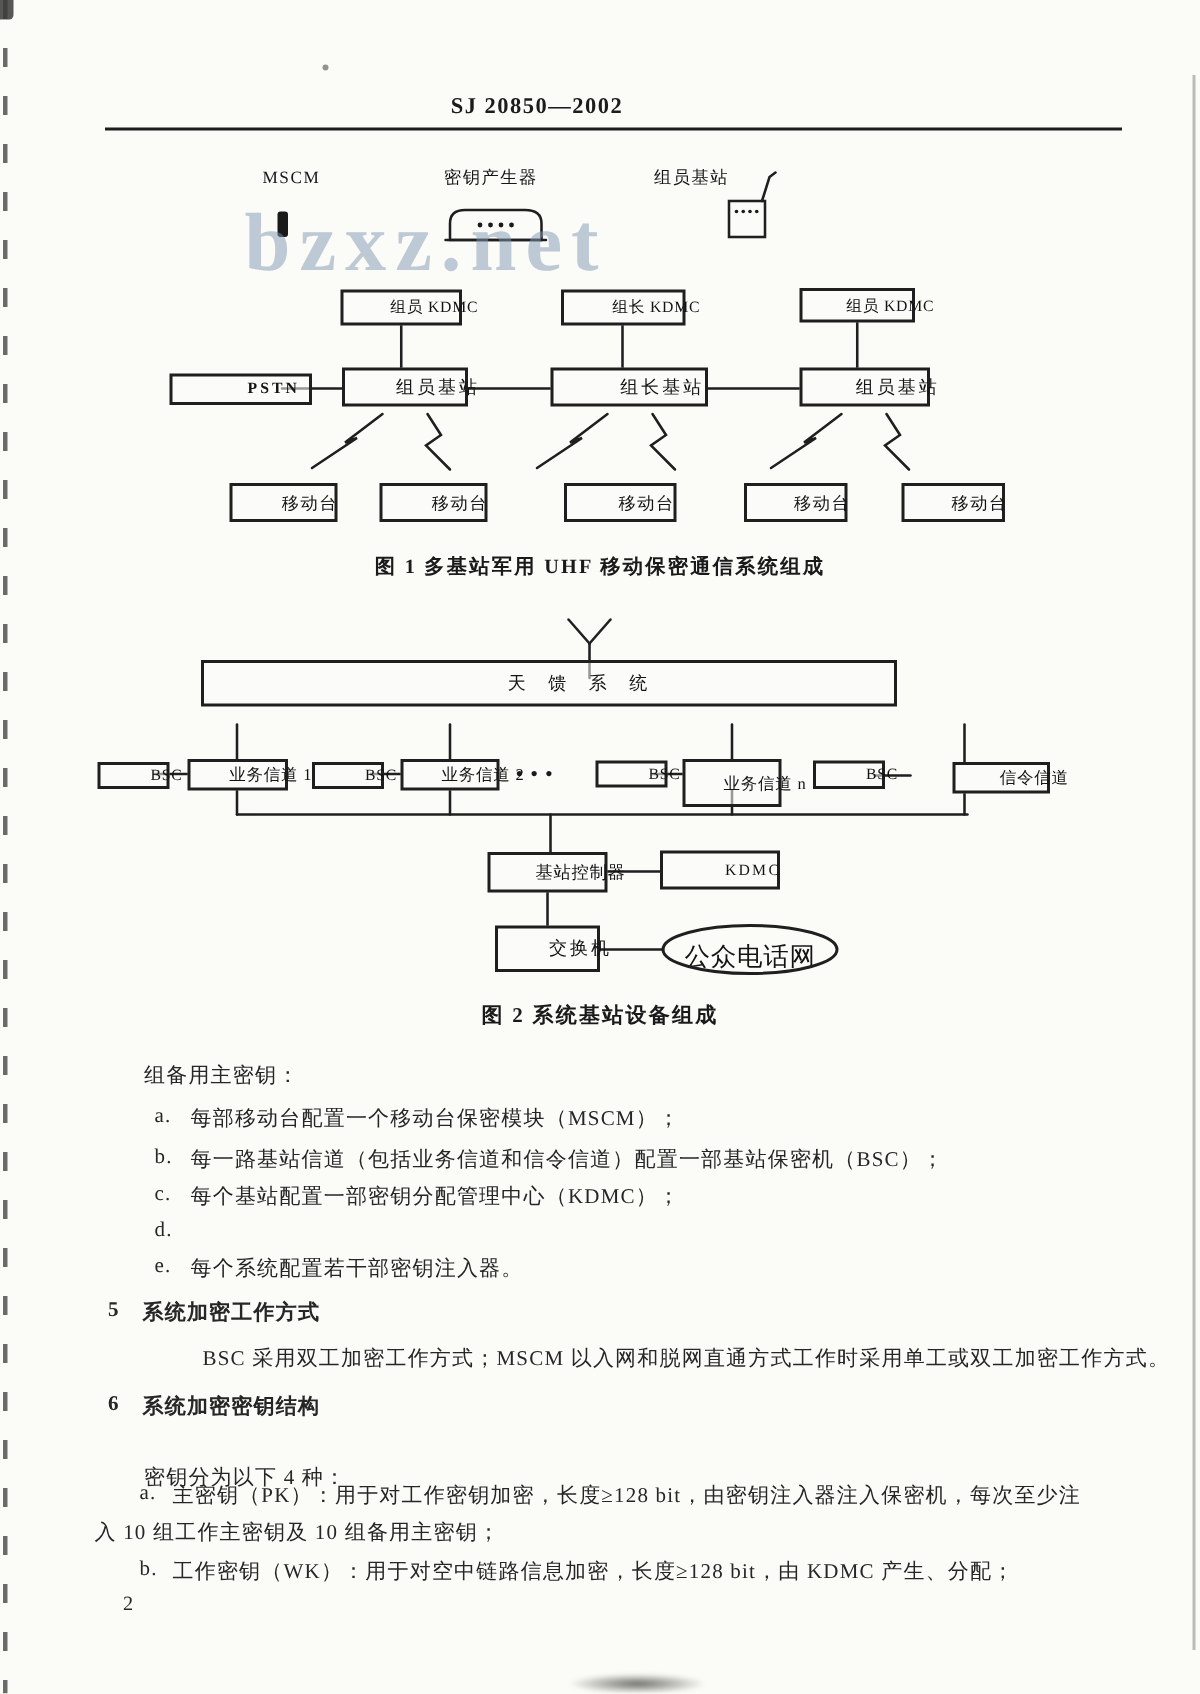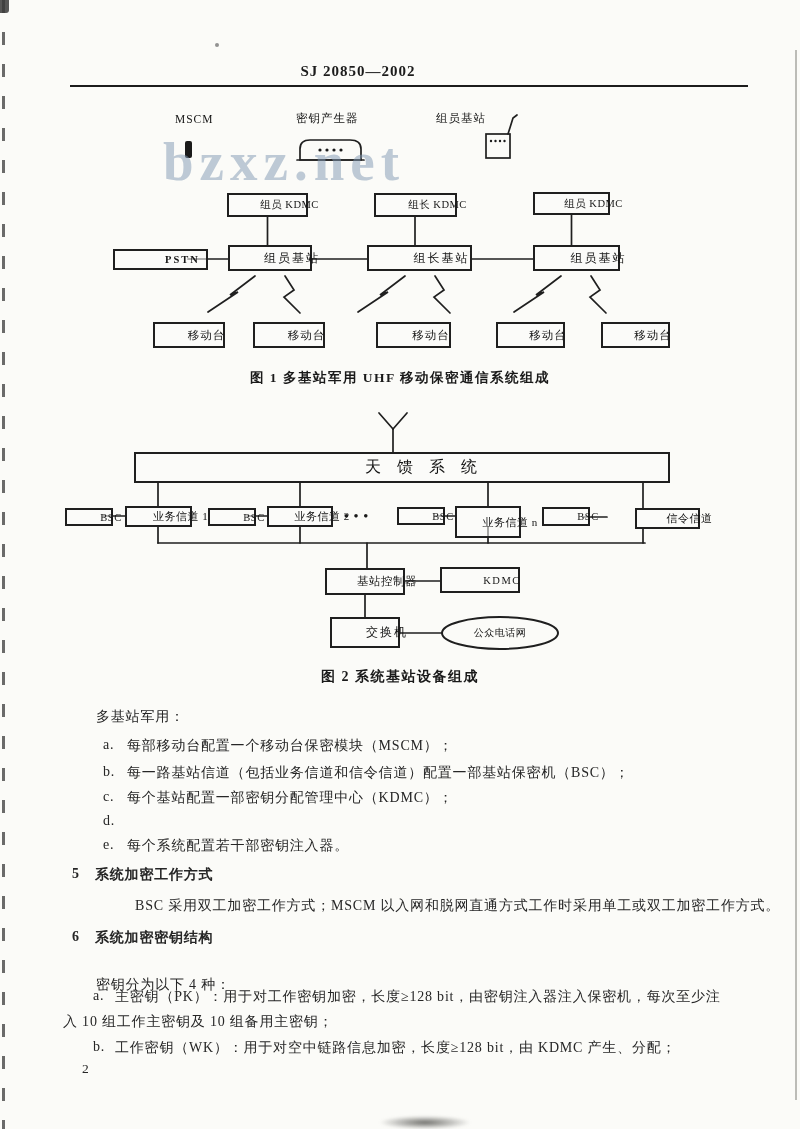--- a/index.html
+++ b/index.html
@@ -155,40 +155,40 @@
   <span>移动台</span>
     <span class="mobilebar"></span>
 </div>
 <div class="dbox" style="left:601px;top:322px;width:69px;height:26px;">
   <span>移动台</span>
     <span class="mobilebar"></span>
 </div>
 
 <div class="caption" style="top:369px;">图 1  多基站军用 UHF 移动保密通信系统组成</div>
 
-<div class="dbox" style="left:134px;top:452px;width:536px;height:31px;font-size:16px;letter-spacing:6px;">天 馈 系 统</div>
+<div class="dbox" style="left:134px;top:440px;width:464px;height:31px;font-size:12px;letter-spacing:6px;">天 馈 系 统</div>
 
 <div class="dbox sm" style="left:65px;top:508px;width:38px;height:18px;">BSC</div>
 <div class="dbox" style="left:125px;top:506px;width:67px;height:21px;font-size:11px;letter-spacing:0.5px;">业务信道 1</div>
 <div class="dbox sm" style="left:208px;top:508px;width:39px;height:18px;">BSC</div>
 <div class="dbox" style="left:267px;top:506px;width:66px;height:21px;font-size:11px;letter-spacing:0.5px;">业务信道 2</div>
 <div class="abs bold" style="left:344px;top:508px;width:30px;font-size:13px;letter-spacing:1px;color:#1a1a1a;">• • •</div>
 <div class="dbox sm" style="left:397px;top:507px;width:38px;height:18px;">BSC</div>
 <div class="dbox" style="left:455px;top:506px;width:66px;height:32px;font-size:11px;letter-spacing:0.5px;">业务信道 n</div>
 <div class="dbox sm" style="left:542px;top:507px;width:41px;height:19px;">BSC</div>
 <div class="dbox" style="left:607px;top:508px;width:65px;height:21px;font-size:11px;letter-spacing:0.5px;margin-left:28px;">信令信道</div>
 
 <div class="dbox" style="left:325px;top:568px;width:80px;height:27px;font-size:11.5px;letter-spacing:0.5px;">基站控制器</div>
 <div class="dbox sm" style="left:440px;top:567px;width:80px;height:26px;letter-spacing:1.5px;">KDMC</div>
 <div class="dbox bs" style="left:330px;top:617px;width:70px;height:31px;">交换机</div>
-<div class="abs" style="left:442px;top:626px;width:116px;text-align:center;font-size:10px;letter-spacing:0.5px;color:#141414;">公众电话网</div>
+<div class="abs" style="left:442px;top:626px;width:116px;text-align:center;font-size:17px;letter-spacing:0.5px;color:#141414;">公众电话网</div>
 
 <div class="caption" style="top:668px;font-size:14px;">图 2  系统基站设备组成</div>
 
-<div class="bodyline" style="left:96px;top:708px;">多基站军用：</div>
+<div class="bodyline" style="left:96px;top:708px;">组备用主密钥：</div>
 
 <div class="bodyline" style="left:103px;top:737px;">
   <span class="lbl">a.</span>
   <span>每部移动台配置一个移动台保密模块（MSCM）；</span>
 </div>
 <div class="bodyline" style="left:103px;top:764px;">
   <span class="lbl">b.</span>
   <span>每一路基站信道（包括业务信道和信令信道）配置一部基站保密机（BSC）；</span>
 </div>
 <div class="bodyline" style="left:103px;top:789px;">

